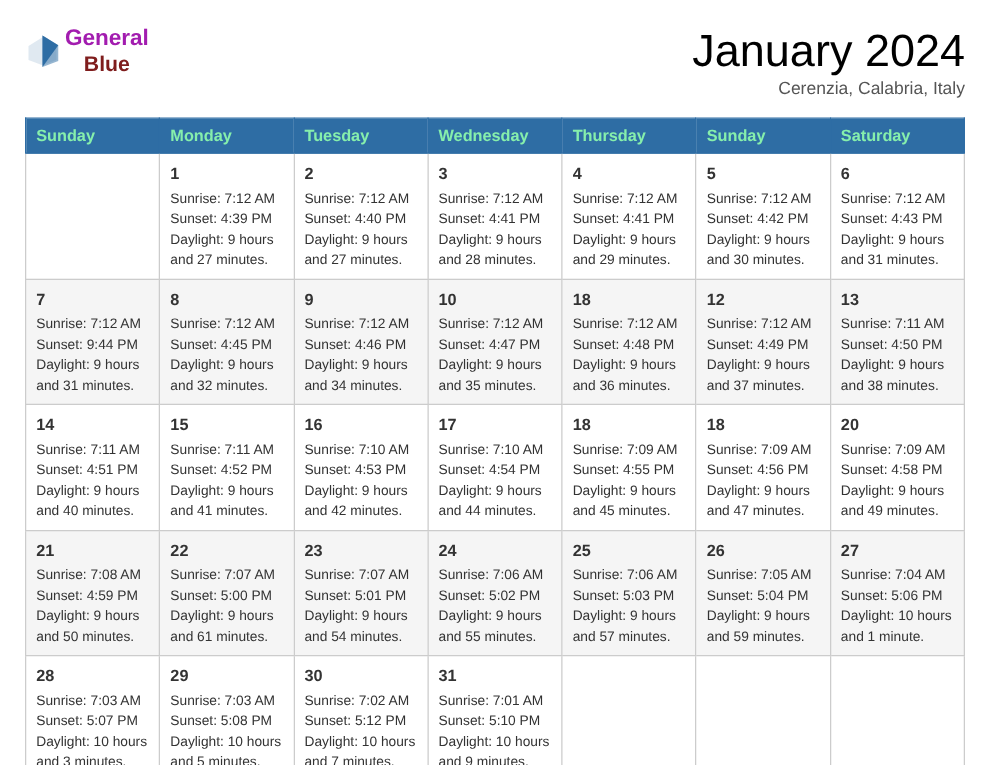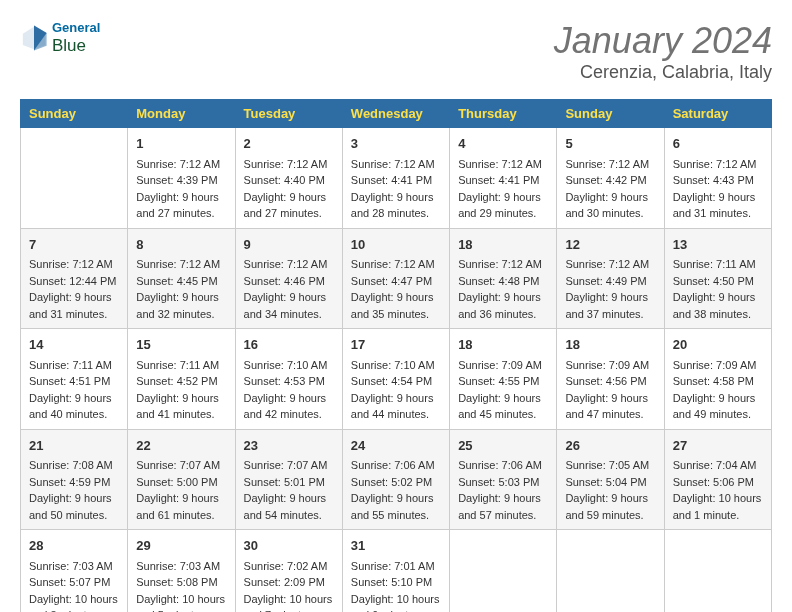--- a/index.html
+++ b/index.html
@@ -24,37 +24,36 @@
     .logo-icon {
       width: 28px;
       height: 28px;
     }
     .title-block {
       text-align: right;
     }
     .month-title {
       font-size: 36px;
       font-weight: 300;
-      color: #737373;
-      font-style: italic;
+      color: #000000;
     }
     .location {
-      font-size: 18px;
+      font-size: 14px;
       color: #555;
     }
     table {
       width: 100%;
       border-collapse: collapse;
       table-layout: fixed;
     }
     thead tr {
       background-color: #2e6da4;
     }
     thead th {
-      color: #fde047;
+      color: #86efac;
       font-size: 13px;
       font-weight: 600;
       padding: 6px 8px;
       text-align: left;
       border: 1px solid #2e6da4;
     }
     tbody tr {
       vertical-align: top;
     }
     tbody td {
@@ -86,22 +85,22 @@
 <body>
 
 <div class="header">
   <div class="logo">
     <svg class="logo-icon" viewBox="0 0 40 40">
       <polygon points="20,4 36,14 36,30 20,36 4,30 4,14" fill="#2e6da4" opacity="0.15"></polygon>
       <polygon points="20,2 38,13 38,31 20,38" fill="#2e6da4" opacity="0.5"></polygon>
       <polygon points="20,2 38,13 20,38" fill="#2e6da4"></polygon>
     </svg>
     <div>
-      <div style="font-size:13px;font-weight:bold;color:#0369a1;line-height:1.2;">General</div>
-      <div style="font-size:17px;font-weight:normal;color:#14532d;line-height:1.2;">Blue</div>
+      <div style="font-size:18px;font-weight:bold;color:#a21caf;line-height:1.2;">General</div>
+      <div style="font-size:17px;font-weight:bold;color:#7f1d1d;line-height:1.2;text-align:center;">Blue</div>
     </div>
   </div>
   <div class="title-block">
     <div class="month-title">January 2024</div>
     <div class="location">Cerenzia, Calabria, Italy</div>
   </div>
 </div>
 
 <table>
   <thead>
@@ -158,21 +157,21 @@
           <div class="cell-text">Sunrise: 7:12 AM</div>
           <div class="cell-text">Sunset: 4:43 PM</div>
           <div class="cell-text">Daylight: 9 hours</div>
           <div class="cell-text">and 31 minutes.</div>
         </td>
       </tr>
       <tr>
         <td>
           <span class="day-num">7</span>
           <div class="cell-text">Sunrise: 7:12 AM</div>
-          <div class="cell-text">Sunset: 12:44 PM</div>
+          <div class="cell-text">Sunset: 9:44 PM</div>
           <div class="cell-text">Daylight: 9 hours</div>
           <div class="cell-text">and 31 minutes.</div>
         </td>
         <td>
           <span class="day-num">8</span>
           <div class="cell-text">Sunrise: 7:12 AM</div>
           <div class="cell-text">Sunset: 4:45 PM</div>
           <div class="cell-text">Daylight: 9 hours</div>
           <div class="cell-text">and 32 minutes.</div>
         </td>
@@ -325,21 +324,21 @@
         <td>
           <span class="day-num">29</span>
           <div class="cell-text">Sunrise: 7:03 AM</div>
           <div class="cell-text">Sunset: 5:08 PM</div>
           <div class="cell-text">Daylight: 10 hours</div>
           <div class="cell-text">and 5 minutes.</div>
         </td>
         <td>
           <span class="day-num">30</span>
           <div class="cell-text">Sunrise: 7:02 AM</div>
-          <div class="cell-text">Sunset: 2:09 PM</div>
+          <div class="cell-text">Sunset: 5:12 PM</div>
           <div class="cell-text">Daylight: 10 hours</div>
           <div class="cell-text">and 7 minutes.</div>
         </td>
         <td>
           <span class="day-num">31</span>
           <div class="cell-text">Sunrise: 7:01 AM</div>
           <div class="cell-text">Sunset: 5:10 PM</div>
           <div class="cell-text">Daylight: 10 hours</div>
           <div class="cell-text">and 9 minutes.</div>
         </td>

